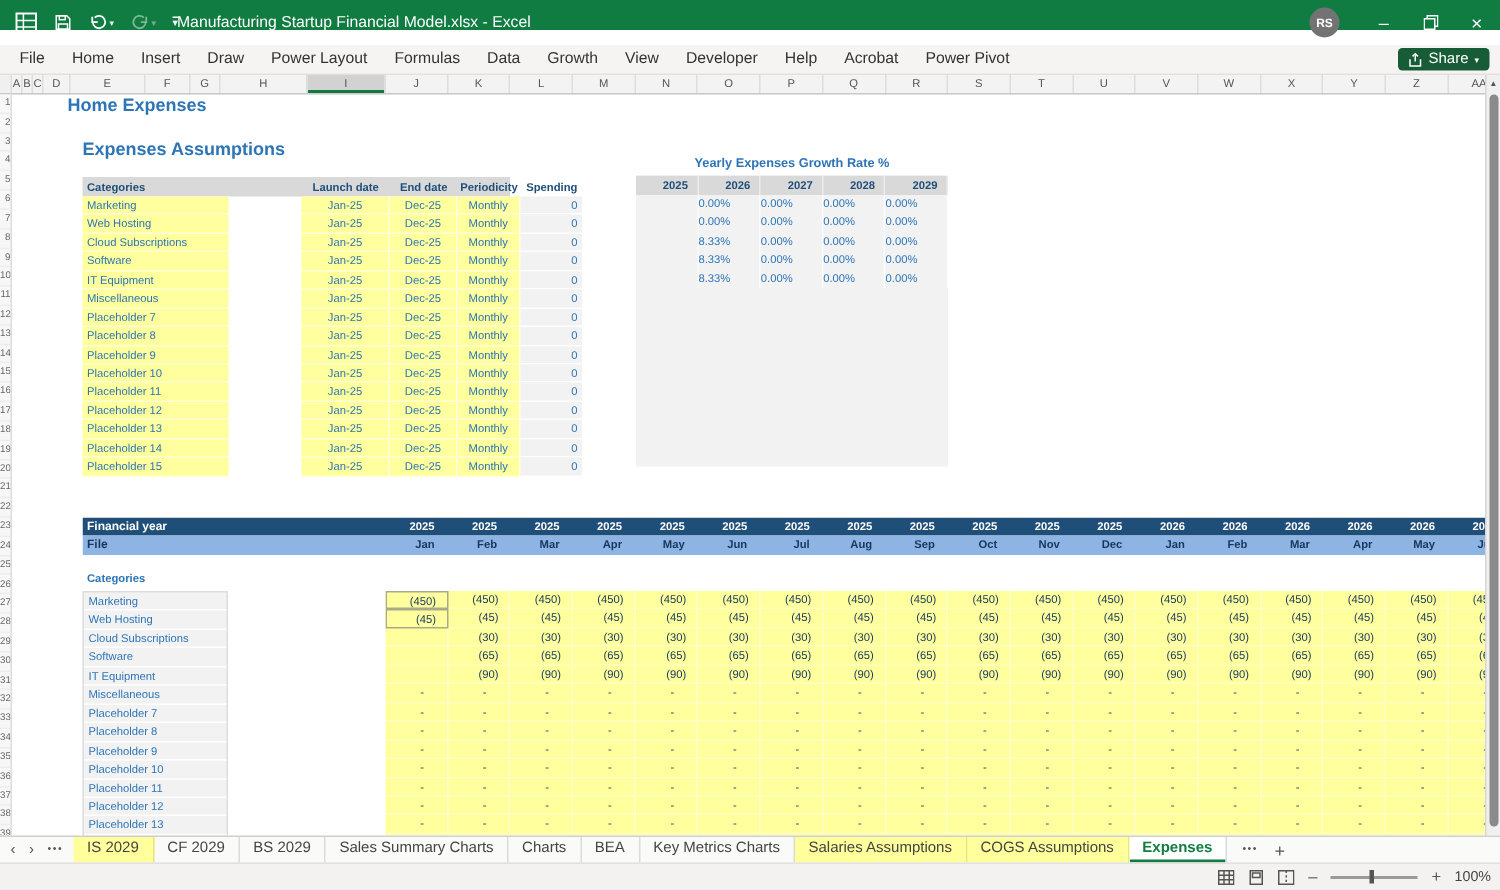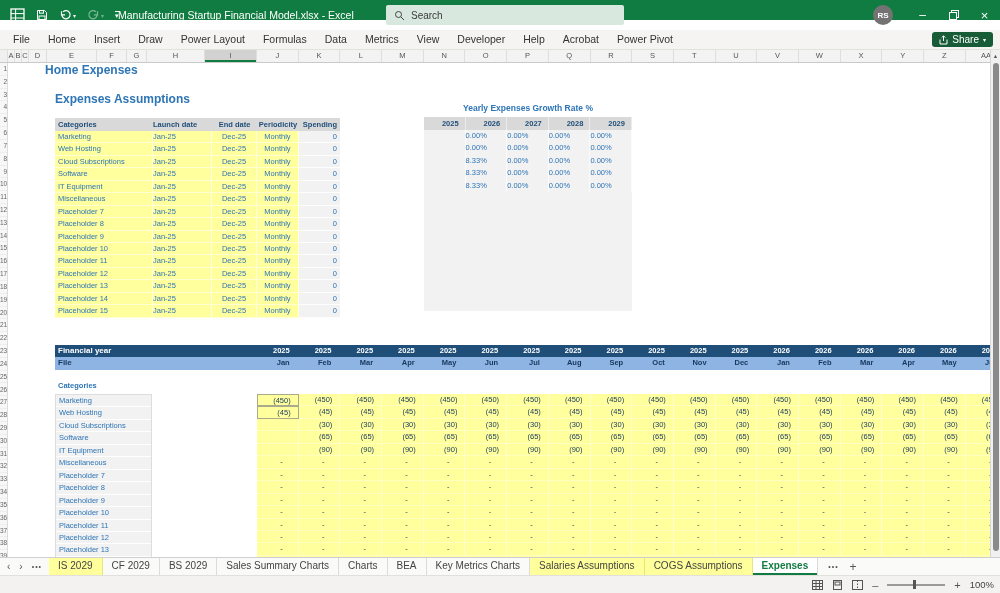--- a/index.html
+++ b/index.html
@@ -34,21 +34,21 @@
            box-sizing:border-box;overflow:hidden;}
   .rn{position:absolute;left:0;width:7px;text-align:right;font-size:6.5px;color:#666;height:12.82px;line-height:12.82px;
       border-bottom:1px solid #EDEDED;box-sizing:border-box;}
   
   .fixed-title{position:absolute;left:45px;top:63px;font-size:12px;font-weight:bold;color:#2E75B6;}
   .section-title{position:absolute;left:55px;top:92px;font-size:12px;font-weight:bold;color:#2E75B6;}
   .atable{position:absolute;left:55px;top:118px;width:285px;}
   .hrow{display:flex;height:13px;background:#D9D9D9;}
   .hcell{font-size:7.5px;font-weight:bold;color:#1F4E79;line-height:13px;box-sizing:border-box;flex:none;}
   .w-cat{width:98px;padding-left:3px;}
-  .w-launch{width:59px;text-align:left;}
+  .w-launch{width:59px;text-align:center;margin-left:48px;}
   .w-end{width:45px;text-align:center;}
   .w-per{width:42px;text-align:center;}
   .w-sp{width:41px;text-align:right;padding-right:3px;}
   .brow{display:flex;height:12.45px;}
   .acell{font-size:7.5px;color:#2E75B6;line-height:12.4px;background:#FFFF9E;flex:none;box-sizing:border-box;
          border-right:1px solid rgba(255,255,255,.7);border-bottom:1px solid rgba(255,255,255,.55);white-space:nowrap;overflow:hidden;}
   .acell.sp{background:#F2F2F2;border-right:none;border-bottom:1px solid rgba(255,255,255,.9);}
   .gtitle{position:absolute;left:424px;top:103px;width:208px;text-align:center;font-size:8.5px;font-weight:bold;color:#2E75B6;}
   .gtable{position:absolute;left:424px;top:117px;width:208px;height:194px;background:#F2F2F2;overflow:hidden;}
   .gcell{width:41.6px;flex:none;font-size:7.5px;padding-right:6px;box-sizing:border-box;color:#2E75B6;
@@ -127,29 +127,20 @@
       <span class="dim" style="display:flex;align-items:center;">
         <svg width="13" height="12" viewBox="0 0 13 12" fill="none" stroke="#fff" stroke-width="1.2">
             <path d="M10.5 2.2 v3.6 h-3.6"></path>
             <path d="M10.1 5.8 a4.1 4.1 0 1 1 -1.2-3"></path>
           </svg>
         <span class="caret" style="margin-left:1px;">▾</span>
       </span>
       <span style="font-size:7px;border-top:1px solid #fff;line-height:7px;">▾</span>
     </div>
     <div class="doc-title">Manufacturing Startup Financial Model.xlsx  -  Excel</div>
-    <div class="searchbox">
-      <span>
-        <svg width="11" height="11" viewBox="0 0 11 11">
-            <circle cx="4.5" cy="4.5" r="3" fill="none" stroke="#444"></circle>
-            <line x1="7" y1="7" x2="10" y2="10" stroke="#444"></line>
-          </svg>
-      </span>
-      <span>Search</span>
-    </div>
     <div class="win-right">
       <div class="avatar">RS</div>
       <div class="winbtn">–</div>
       <div class="winbtn">
         <svg width="10" height="10" viewBox="0 0 10 10">
             <rect x="2.5" y="0.5" width="7" height="7" fill="none" stroke="#fff"></rect>
             <rect x="0.5" y="2.5" width="7" height="7" fill="#107C41" stroke="#fff"></rect>
           </svg>
       </div>
       <div class="winbtn" style="font-size:13px;">×</div>
@@ -158,21 +149,21 @@
 
   <div class="ribbonbar">
     <div class="rtabs" id="ribbon-tabs">
         <div class="rtab">File</div>
         <div class="rtab">Home</div>
         <div class="rtab">Insert</div>
         <div class="rtab">Draw</div>
         <div class="rtab">Power Layout</div>
         <div class="rtab">Formulas</div>
         <div class="rtab">Data</div>
-        <div class="rtab">Metrics</div>
+        <div class="rtab">Growth</div>
         <div class="rtab">View</div>
         <div class="rtab">Developer</div>
         <div class="rtab">Help</div>
         <div class="rtab">Acrobat</div>
         <div class="rtab">Power Pivot</div>
       </div>
     <div class="share-btn">
       <span>
         <svg width="9" height="10" viewBox="0 0 9 10" fill="none" stroke="#fff">
             <path d="M4.5 6 V1"></path>

